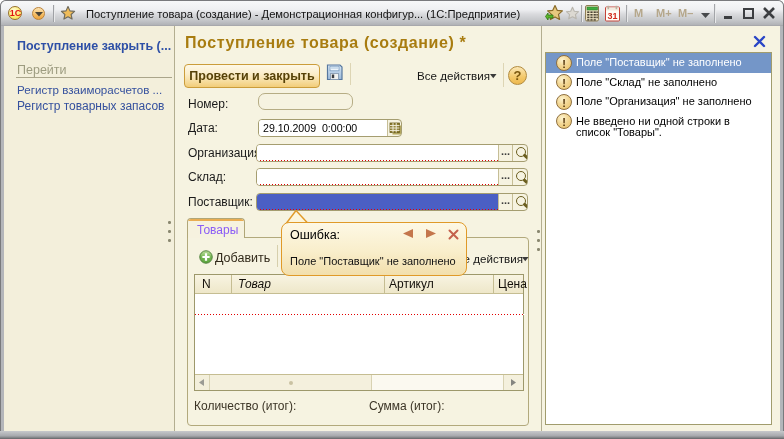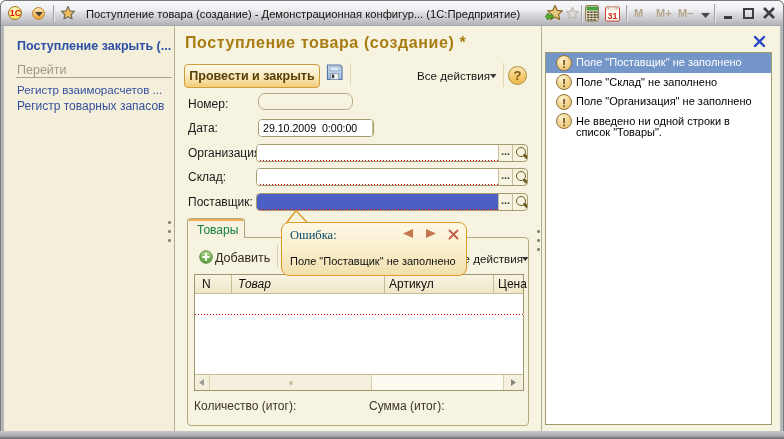--- a/index.html
+++ b/index.html
@@ -162,21 +162,21 @@
         color:#7a570e;font-weight:bold;font-size:13px;text-align:center;line-height:18px;">?</div>
 
     <div class="txt" style="left:184px;top:71px;font-size:12px;">Номер:</div>
     <div class="txt" style="left:184px;top:95px;font-size:12px;">Дата:</div>
     <div class="txt" style="left:184px;top:120px;font-size:12px;">Организация:</div>
     <div class="txt" style="left:184px;top:144px;font-size:12px;">Склад:</div>
     <div class="txt" style="left:184px;top:169px;font-size:12px;">Поставщик:</div>
 
     <div class="abs" style="left:254px;top:67px;width:95px;height:17px;border:1px solid #b6ad85;border-radius:7px;"></div>
 
-    <div class="abs" style="left:254px;top:92.5px;width:116px;height:18px;border:1px solid #a59d70;border-radius:4px;overflow:hidden;display:flex;">
+    <div class="abs" style="left:254px;top:92.5px;width:144px;height:18px;border:1px solid #a59d70;border-radius:4px;overflow:hidden;display:flex;">
       <div style="width:128px;height:100%;background:#fff;font-size:10.6px;color:#000;line-height:16px;padding-left:4px;">29.10.2009&nbsp;&nbsp;0:00:00</div>
       <div style="flex:1;border-left:1px solid #c6be96;position:relative;">
         <svg class="abs" style="left:1px;top:2px;" width="13" height="13" viewBox="0 0 13 13">
           <rect x="3.5" y="3.5" width="9" height="9" fill="#b3a75e"></rect>
           <rect x="1" y="1" width="9.5" height="9.5" fill="#8a7b2e" stroke="#6b5e1f" stroke-width="0.8"></rect>
           <g stroke="#f2eedb" stroke-width="1">
             <line x1="1" y1="3.6" x2="10.5" y2="3.6"></line>
               <line x1="1" y1="6" x2="10.5" y2="6"></line>
               <line x1="1" y1="8.4" x2="10.5" y2="8.4"></line>
             <line x1="4" y1="1" x2="4" y2="10.5"></line>
@@ -197,21 +197,21 @@
         <div class="rmag"></div>
       </div>
     <div class="reffield" style="left:252px;top:166.5px;">
         <div class="rwhite" style="background-color:#4b5fc4;"></div>
         <div class="rdots">...</div>
         <div class="rmag"></div>
       </div>
 
     <div class="abs" style="left:183px;top:192px;width:58px;height:20px;border:1px solid #b0a678;border-bottom:none;border-radius:4px 4px 0 0;background:#f6f2df;overflow:hidden;z-index:3;">
       <div style="height:2px;background:#e9ad52;border-radius:3px 3px 0 0;"></div>
-      <div style="font-size:12px;color:#15803d;padding:2px 0 0 9px;">Товары</div>
+      <div style="font-size:12px;color:#8b5cf6;padding:2px 0 0 9px;">Товары</div>
     </div>
 
     <div class="abs" style="left:182.5px;top:210.5px;width:342px;height:189px;border:1px solid #b2a97c;border-radius:0 4px 4px 4px;"></div>
 
     <svg class="abs" style="left:195px;top:223.5px;" width="14" height="14" viewBox="0 0 15 15">
       <circle cx="7.5" cy="7.5" r="6.7" fill="url(#gg)" stroke="#4e7f3a" stroke-width="1"></circle>
       <defs>
           <linearGradient id="gg" x1="0" y1="0" x2="0" y2="1">
             <stop offset="0" stop-color="#bede9e"></stop>
             <stop offset="0.5" stop-color="#77b855"></stop>
@@ -276,21 +276,21 @@
     </div>
   </div>
 
   <svg class="abs" style="left:280px;top:209.5px;" width="40" height="16" viewBox="0 0 40 16">
     <polygon points="16,0.5 30,15.5 5,15.5" fill="#fcf6dd"></polygon>
     <path d="M16 0.5 L5.8 14" stroke="#e09a28" stroke-width="1.4" fill="none"></path>
     <path d="M16 0.5 L28.5 14" stroke="#e09a28" stroke-width="1.4" fill="none"></path>
   </svg>
   <div class="abs" style="left:280.5px;top:221.5px;width:186px;height:54px;border-radius:8px;border:1.5px solid #e09a28;
        background:linear-gradient(180deg,#fdf8e5 0%,#f9eecb 55%,#f2dfac 100%);"></div>
-  <div class="txt" style="left:290px;top:228px;font-size:12.5px;color:#0c4a6e;font-family:Liberation Serif, serif;">Ошибка:</div>
+  <div class="txt" style="left:290px;top:228px;font-size:12.5px;color:#000000;">Ошибка:</div>
   <svg class="abs" style="left:403px;top:229px;" width="11" height="10">
       <polygon points="10,0 10,9 0,4.5" fill="#c4764c"></polygon>
     </svg>
   <svg class="abs" style="left:425px;top:229px;" width="11" height="10">
       <polygon points="1,0 1,9 11,4.5" fill="#c4764c"></polygon>
     </svg>
   <svg class="abs" style="left:448px;top:229px;" width="11" height="11" viewBox="0 0 11 11">
     <path d="M1.5 1.5 L9.5 9.5 M9.5 1.5 L1.5 9.5" stroke="#c4614c" stroke-width="2" stroke-linecap="round"></path>
   </svg>
   <div class="txt" style="left:290px;top:255px;font-size:11px;color:#101010;">Поле "Поставщик" не заполнено</div>

